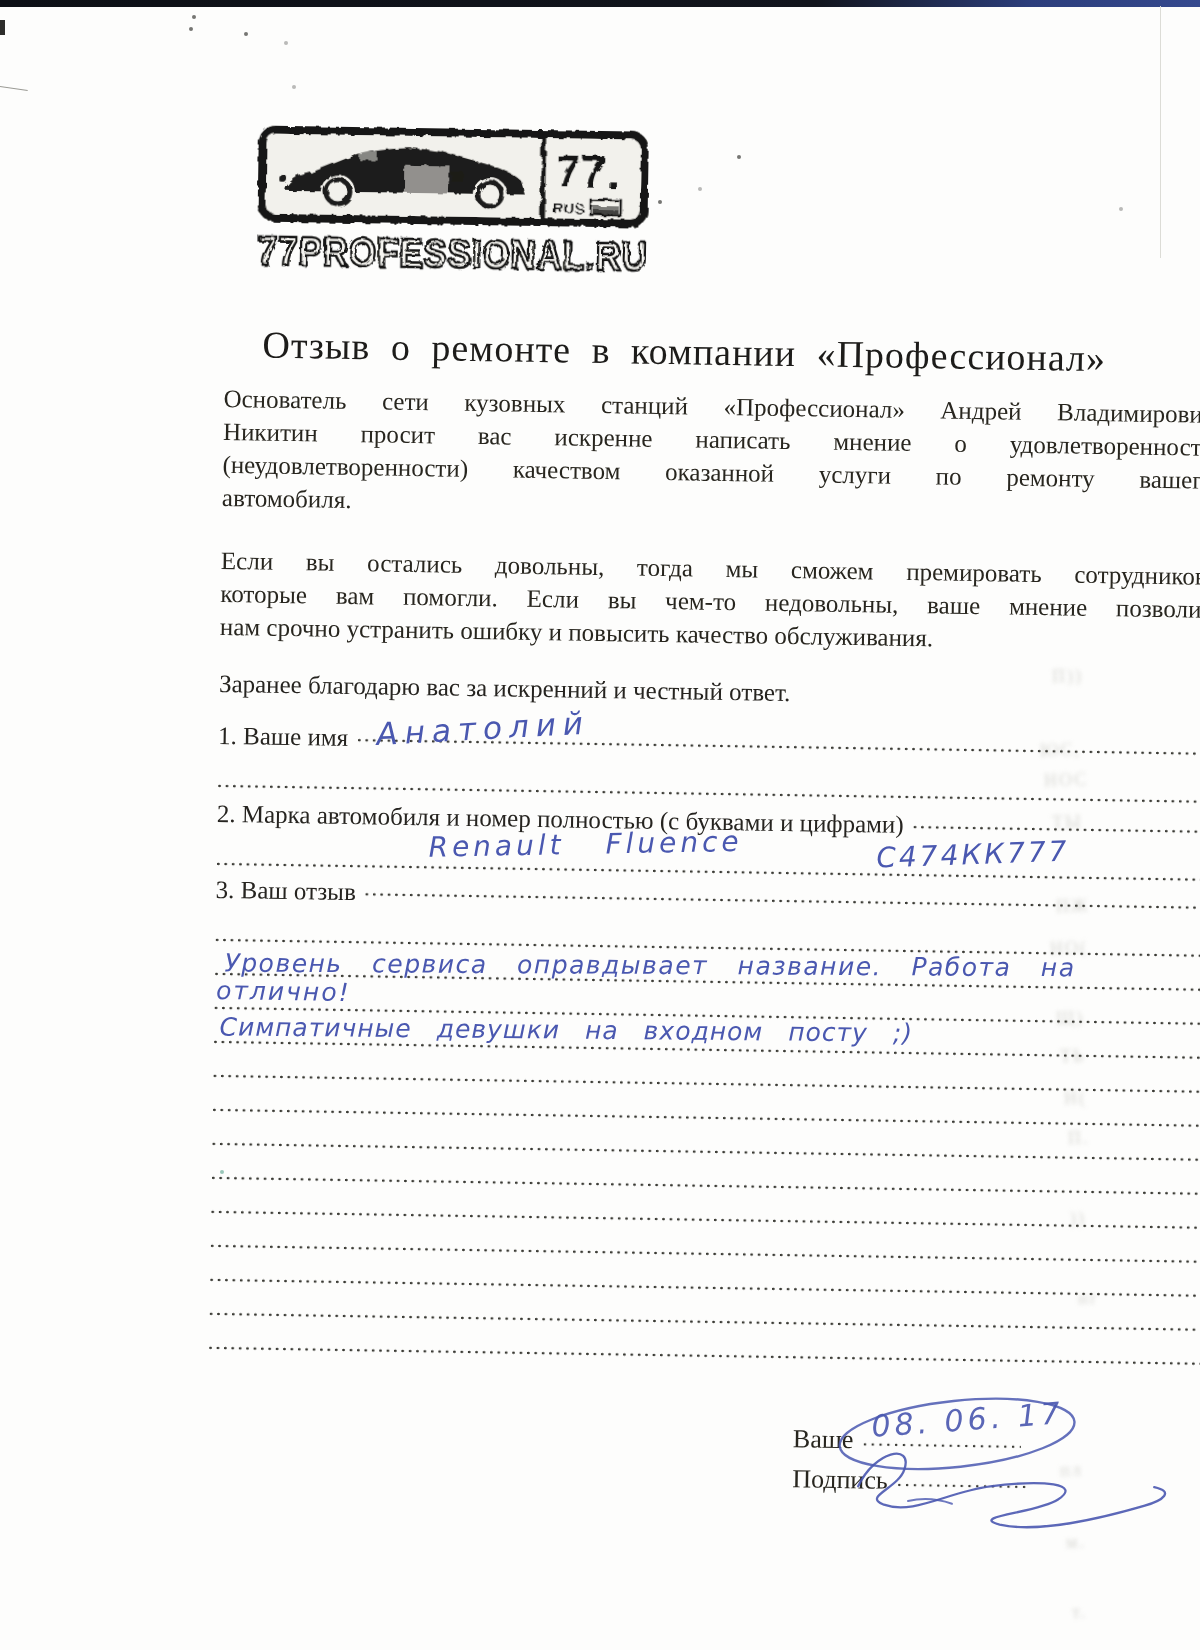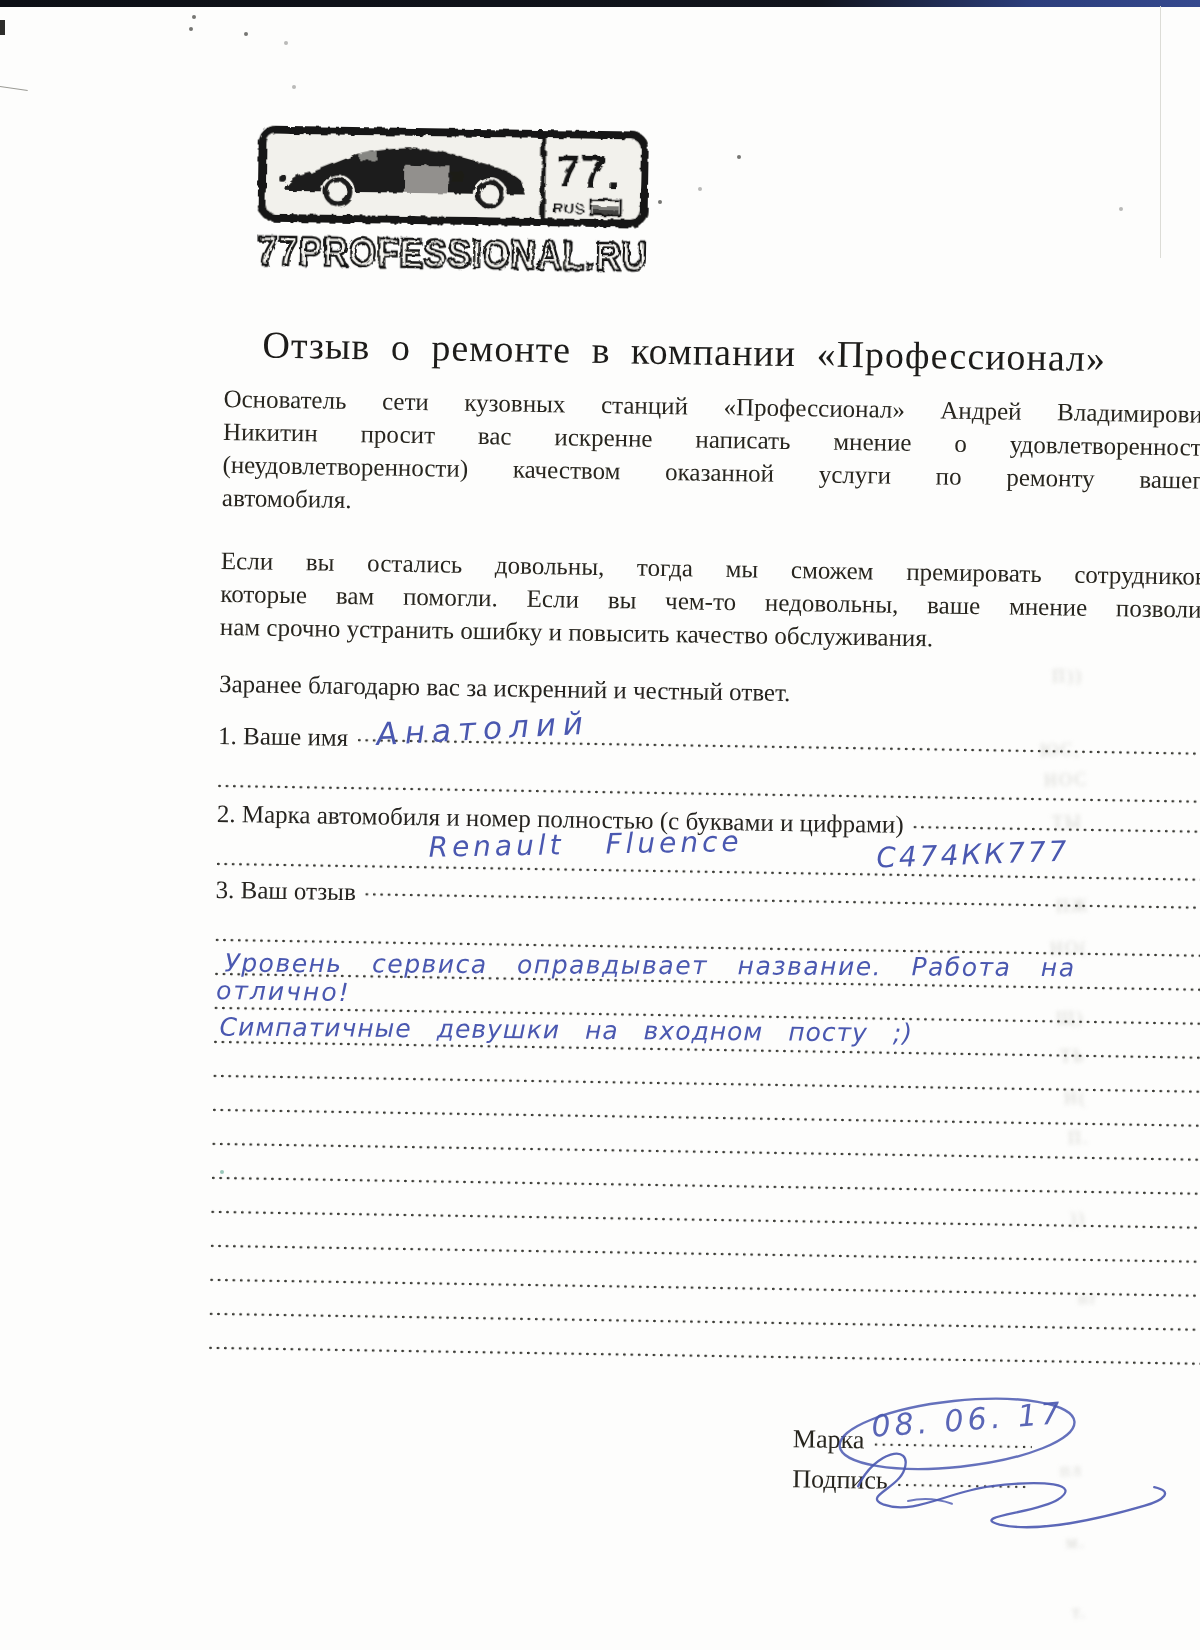--- a/index.html
+++ b/index.html
@@ -215,21 +215,21 @@
   <div class="dotrow"></div>
   <div class="dotrow"></div>
   <div class="dotrow"></div>
   <div class="dotrow"></div>
   <div class="dotrow"></div>
   <div class="dotrow"></div>
   <div class="dotrow"></div>
 
   <div class="footer">
     <div class="frow">
-      <span>Марка</span>
+      <span>Ваше</span>
       <span class="fdots w1"></span>
       <span class="hw hw-date">08. 06. 17</span>
     </div>
     <div class="frow">
       <span>Подпись</span>
       <span class="fdots w2"></span>
     </div>
     <svg class="ink-svg" style="left:38px;top:-34px;" width="260" height="96" viewBox="0 0 260 96">
       <ellipse cx="126" cy="44" rx="118" ry="33" fill="none" stroke="#4a58b0" stroke-width="2.4" opacity="0.85" transform="rotate(-7 126 44)"></ellipse>
     </svg>

